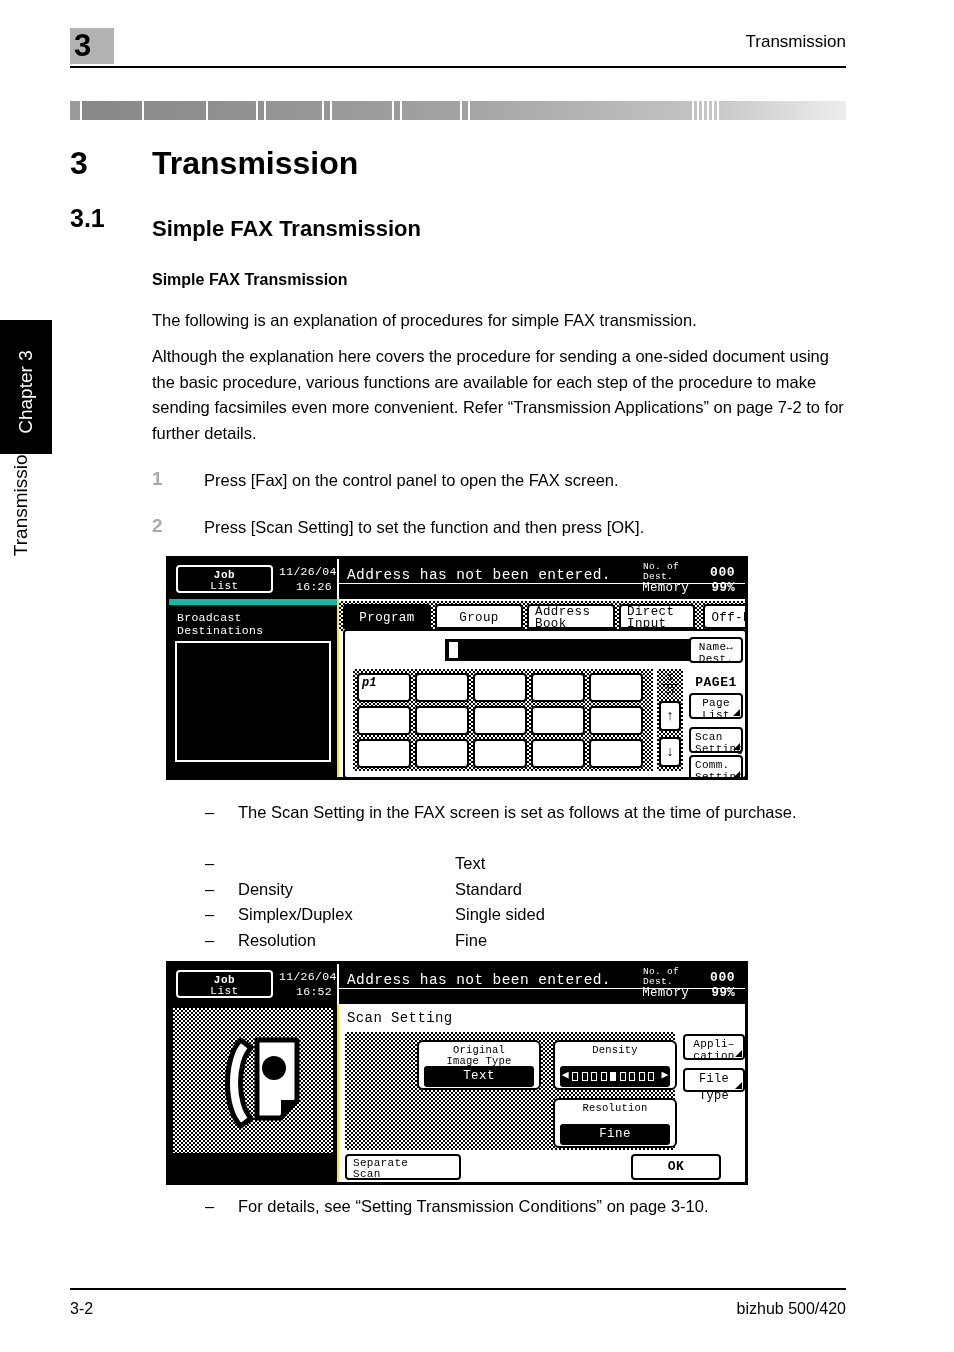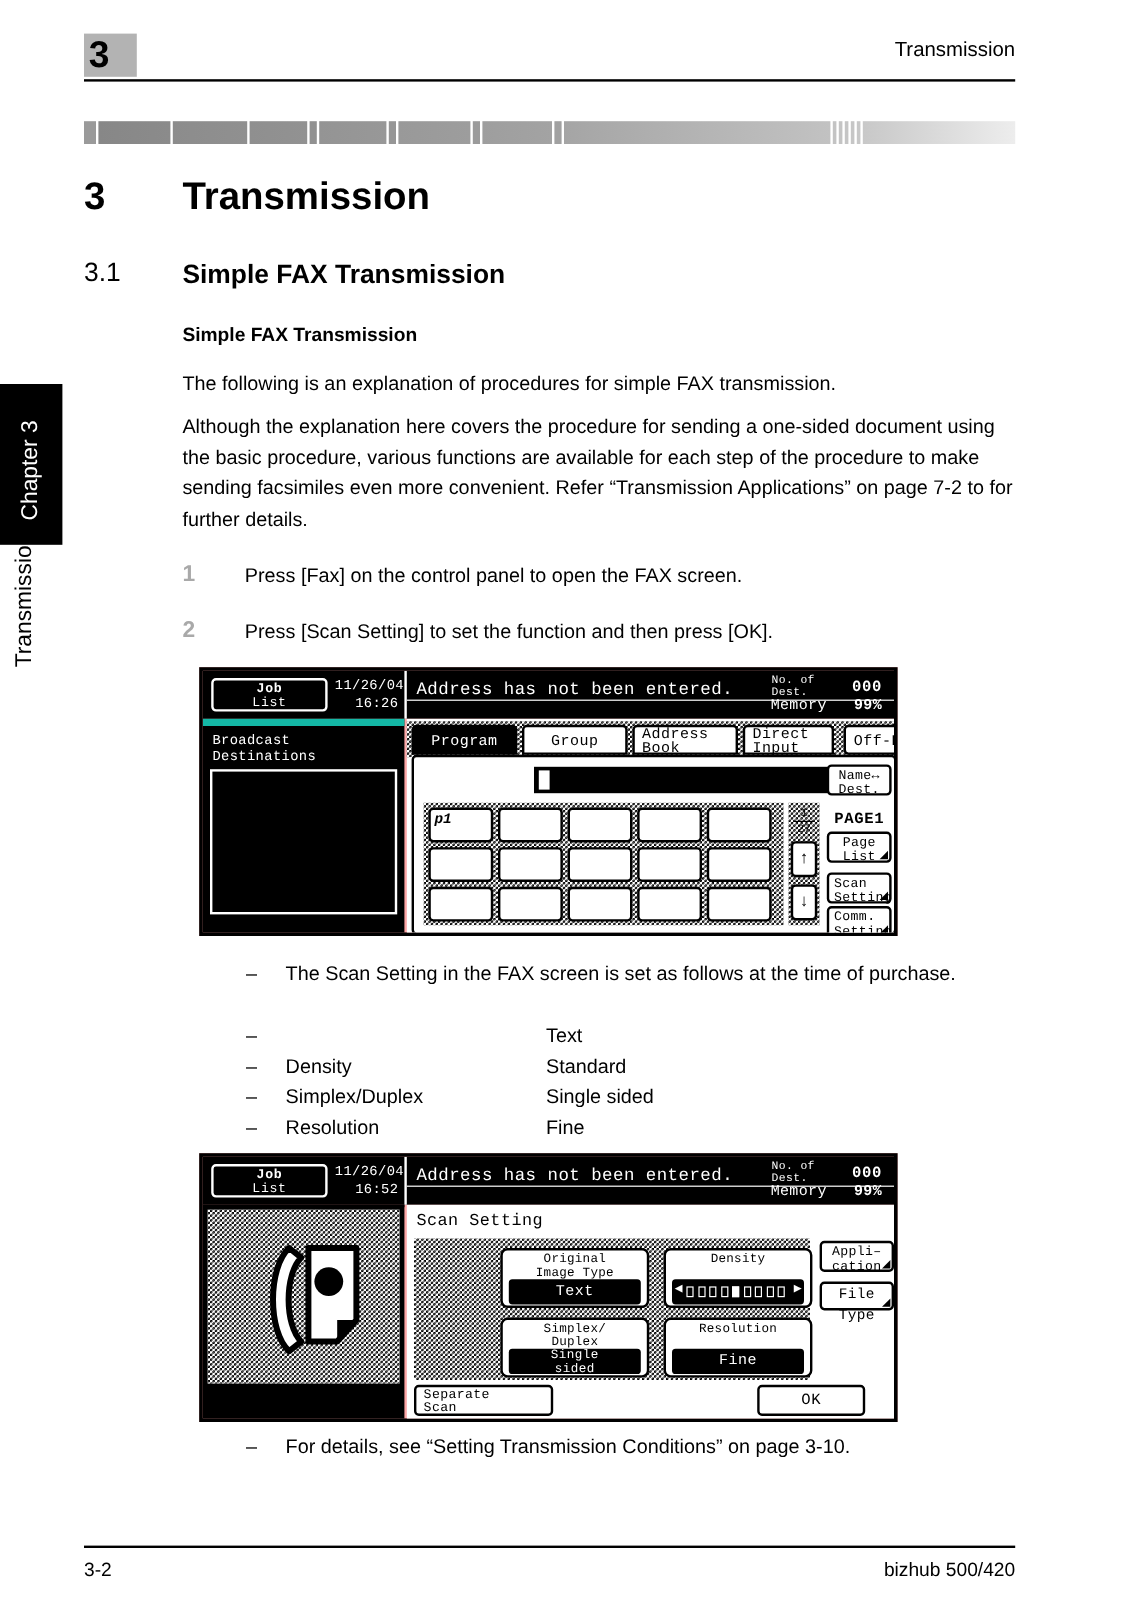--- a/index.html
+++ b/index.html
@@ -52,21 +52,21 @@
     position:absolute; left:-46px; top:480px; width:134px; height:40px;
     transform:rotate(-90deg);
     font-size:19px; line-height:40px; text-align:center; white-space:nowrap;
     color:#000;
   }
 
   
   .h1-num { position:absolute; left:70px; top:145px; font-size:32px; font-weight:bold; }
   .h1-txt { position:absolute; left:152px; top:145px; font-size:32px; font-weight:bold; }
 
-  .h2-num { position:absolute; left:70px; top:214px; font-size:22px; font-weight:normal; }
+  .h2-num { position:absolute; left:70px; top:204px; font-size:25px; font-weight:bold; }
   .h2-txt { position:absolute; left:152px; top:216px; font-size:22px; font-weight:bold; }
 
   .h3-txt { position:absolute; left:152px; top:271px; font-size:16px; font-weight:bold; }
 
   .para { position:absolute; left:152px; width:694px; font-size:16.5px; line-height:25.5px; }
   .p1 { top:308px; }
   .p2 { top:344px; }
 
   .step { position:absolute; left:152px; width:700px; }
   .step-num { position:absolute; left:0px; font-size:19px; font-weight:bold; color:#a9a9a9; }
@@ -81,21 +81,21 @@
   .dl-wide { position:absolute; left:33px; top:0; width:610px; }
 
   
   .ft-rule { position:absolute; left:70px; top:1288px; width:776px; height:2px; background:#000; }
   .ft-left { position:absolute; left:70px; top:1300px; font-size:16px; }
   .ft-right { position:absolute; right:108px; top:1300px; font-size:16px; }
 
   
   .lcd {
     position:absolute;
-    background:#fca5a5;
+    background:#fde047;
     border:3px solid #000;
     font-family:"Liberation Mono","DejaVu Sans Mono",monospace;
     color:#000;
     overflow:hidden;
   }
   .lcd-1 { left:166px; top:556px; width:582px; height:224px; }
   .lcd-2 { left:166px; top:961px; width:582px; height:224px; }
 
   
   .lcd-top { position:absolute; left:0; top:0; width:100%; height:40px; background:#000; color:#fff; }
@@ -234,21 +234,21 @@
   .density-ticks .ar { position:absolute; top:4px; color:#fff; font-size:11px; line-height:11px; }
 
   .sepbtn {
     position:absolute; left:6px; top:150px; width:116px; height:26px;
     border:2px solid #000; border-radius:4px; background:#fff;
     font-size:11px; line-height:11px; letter-spacing:0.3px; padding:2px 0 0 6px;
   }
   .okbtn {
     position:absolute; left:292px; top:150px; width:90px; height:26px;
     border:2px solid #000; border-radius:4px; background:#fff;
-    font-size:13px; line-height:22px; text-align:center; font-weight:normal; letter-spacing:0.5px;
+    font-size:13px; line-height:22px; text-align:center; font-weight:bold; letter-spacing:0.5px;
   }
 </style>
 </head>
 <body>
 
 <div class="pg-header">
   <div class="hdr-chapnum"></div>
   <div class="hdr-chapnum-txt">3</div>
   <div class="hdr-title">Transmission</div>
   <div class="hdr-rule"></div>
@@ -503,30 +503,20 @@
             <i style="left: 40.5px;"></i>
             <i class="on" style="left: 50px;"></i>
             <i style="left: 59.5px;"></i>
             <i style="left: 69px;"></i>
             <i style="left: 78.5px;"></i>
             <i style="left: 88px;"></i>
             <span class="ar" style="right: 2px;">▶</span>
           </div>
       </div>
 
-      <div class="setbox" style="left:72px;top:66px;">
-        <div class="cap">
-          <div>Simplex/</div>
-          <div>Duplex</div>
-        </div>
-        <div class="val two">
-          <div>Single</div>
-          <div>sided</div>
-        </div>
-      </div>
 
       <div class="setbox" style="left:208px;top:66px;">
         <div class="cap">
           <div>Resolution</div>
         </div>
         <div class="val">Fine</div>
       </div>
     </div>
 
     <div class="rbtn" style="left:344px;top:30px;width:62px;height:26px;">

